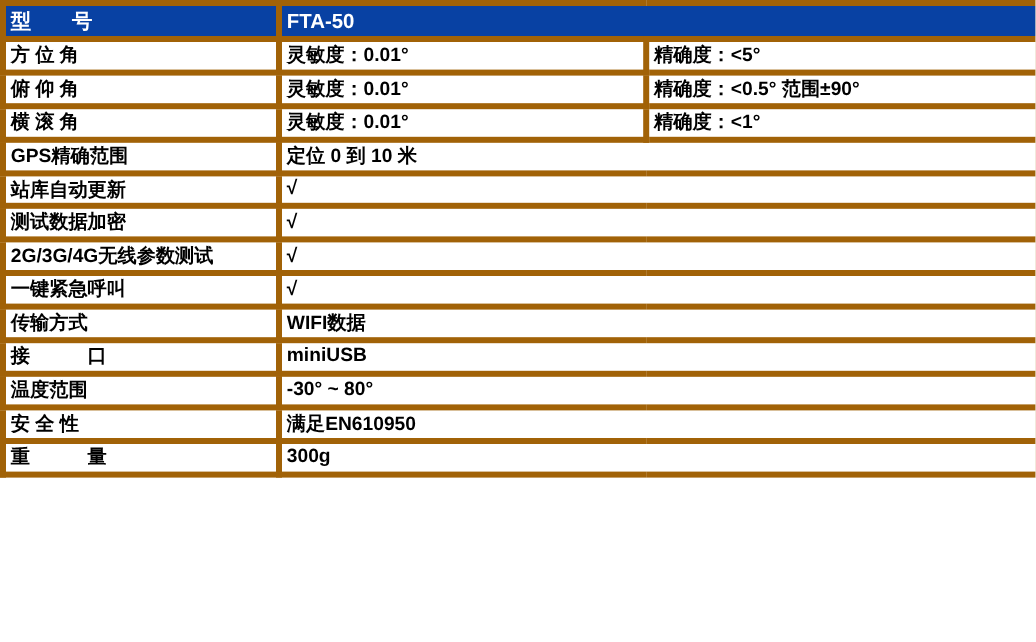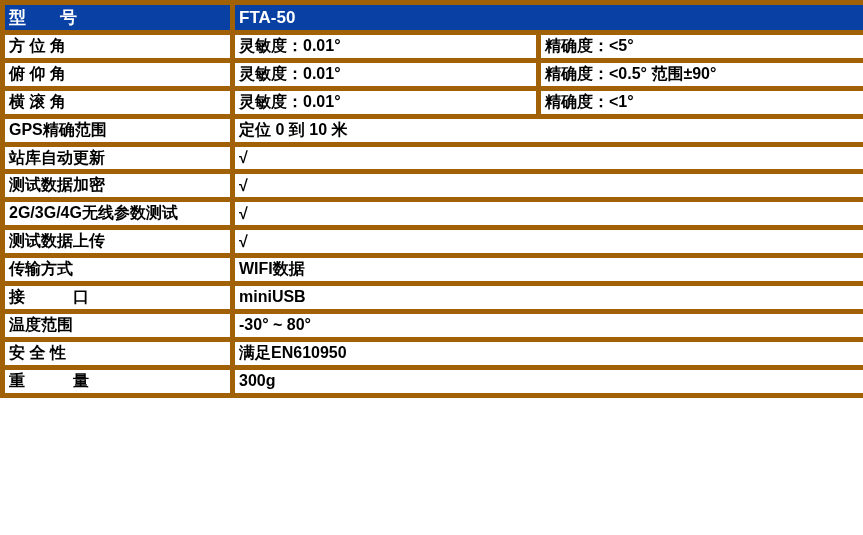--- a/index.html
+++ b/index.html
@@ -95,21 +95,21 @@
       </tr>
       <tr class="body-row">
         <td class="label-cell">测试数据加密</td>
         <td colspan="2" class="value-cell">√</td>
       </tr>
       <tr class="body-row">
         <td class="label-cell">2G/3G/4G无线参数测试</td>
         <td colspan="2" class="value-cell">√</td>
       </tr>
       <tr class="body-row">
-        <td class="label-cell">测试数据上传</td>
+        <td class="label-cell">一键紧急呼叫</td>
         <td colspan="2" class="value-cell">√</td>
       </tr>
       <tr class="body-row">
         <td class="label-cell">传输方式</td>
         <td colspan="2" class="value-cell">WIFI数据</td>
       </tr>
       <tr class="body-row">
         <td class="label-cell">接　　　口</td>
         <td colspan="2" class="value-cell">miniUSB</td>
       </tr>

